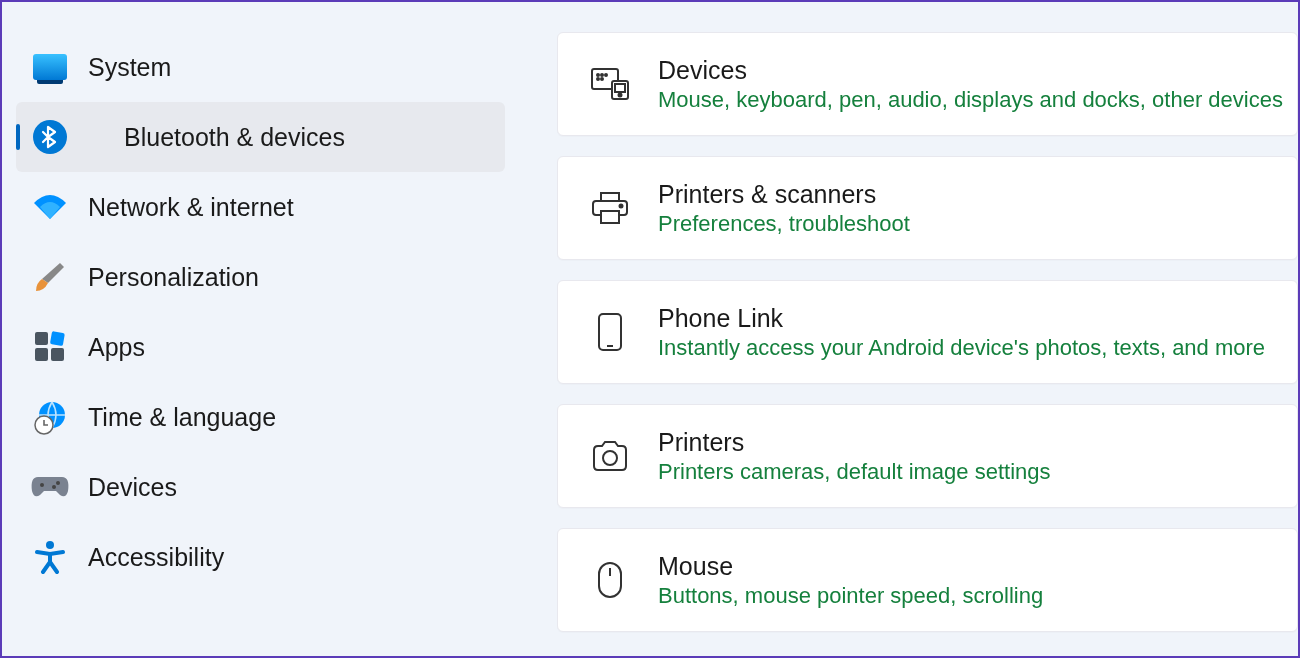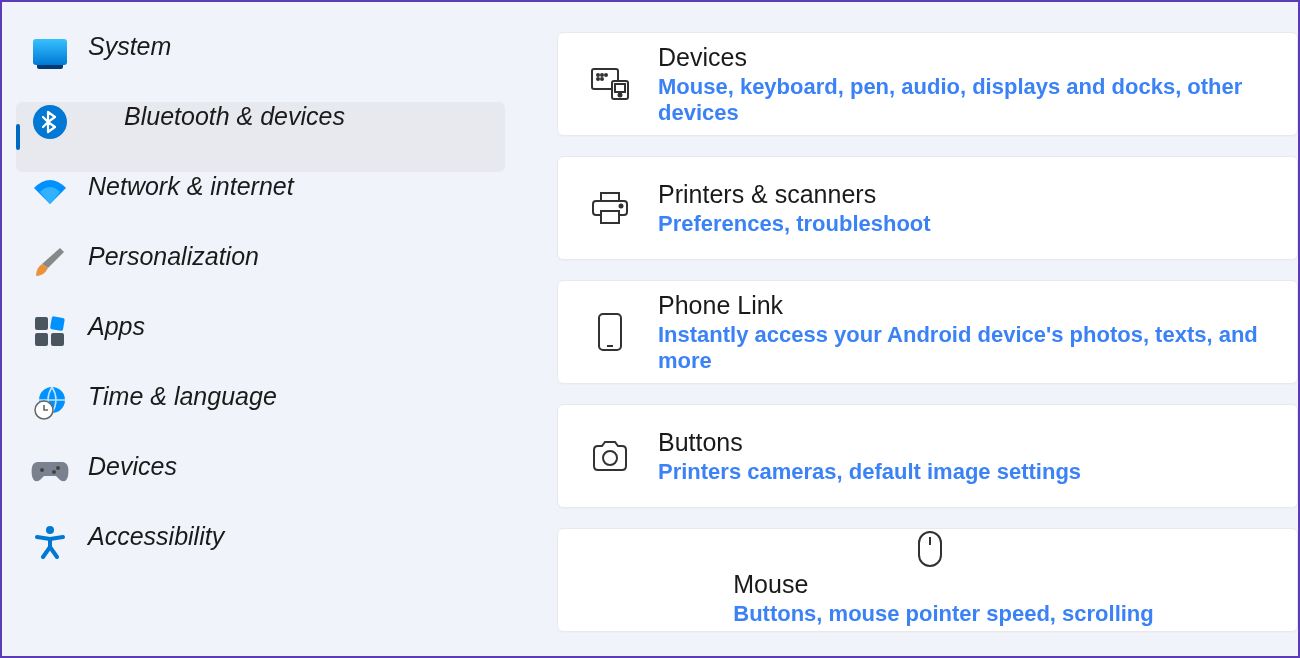--- a/index.html
+++ b/index.html
@@ -11,27 +11,26 @@
     overflow: hidden;
     border: 2px solid #5b3bb8;
     display: flex;
   }
   .sidebar {
     width: 520px;
     padding: 30px 10px 0 14px;
   }
   .sidebar-item {
     display: flex;
-    align-items: flex-start;
+    align-items: center;
     height: 70px;
     padding-left: 14px;
     border-radius: 6px;
     cursor: pointer;
     position: relative;
-    font-style: italic;
   }
   .sidebar-item.active {
     background: #e7e9ee;
     gap: 36px;
   }
   .sidebar-item.active::before {
     content: "";
     position: absolute;
     left: 0;
     top: 50%;
@@ -66,42 +65,42 @@
     height: 104px;
     border-radius: 6px;
     border: 1px solid #e8e8ee;
     box-shadow: 0 1px 1px rgba(0,0,0,0.02);
     margin-bottom: 20px;
     display: flex;
     align-items: center;
     padding-left: 32px;
     cursor: pointer;
   }
-  .card:last-child { margin-bottom: 10px; flex-direction: column; }
+  .card:last-child { margin-bottom: 10px; }
   .card-icon {
     width: 40px;
     height: 40px;
     display: flex;
     align-items: center;
     justify-content: center;
     margin-right: 28px;
     flex-shrink: 0;
     color: #323232;
   }
   .card-text { display: flex; flex-direction: column; }
   .card-title {
     font-size: 25px;
     color: #1a1a1a;
     font-weight: 400;
     line-height: 1.2;
   }
   .card-sub {
     font-size: 22px;
-    color: #3b82f6;
-    font-weight: 700;
+    color: #15803d;
+    font-weight: 400;
     margin-top: 2px;
   }
   
   .ic-system { width:34px; height:26px; background:linear-gradient(180deg,#38c1ff,#0078d4); border-radius:3px; position:relative; }
   .ic-system::after{content:"";position:absolute;bottom:-4px;left:4px;right:4px;height:4px;background:#003a73;border-radius:0 0 2px 2px;}
   .ic-wifi { width:36px;}
   .ic-paint { width:36px;}
   .ic-apps { width:34px;}
   .ic-account { width:34px;}
 </style>
@@ -247,21 +246,21 @@
   </div>
 
   <div class="card">
     <span class="card-icon">
       <svg width="40" height="32" viewBox="0 0 40 32" fill="none" stroke="#323232" stroke-width="2">
           <path d="M4 10 Q4 6 8 6 H12 L15 2 H25 L28 6 H32 Q36 6 36 10 V26 Q36 30 32 30 H8 Q4 30 4 26 Z"></path>
           <circle cx="20" cy="18" r="7"></circle>
         </svg>
     </span>
     <div class="card-text">
-      <span class="card-title">Buttons</span>
+      <span class="card-title">Printers</span>
       <span class="card-sub">Printers cameras, default image settings</span>
     </div>
   </div>
 
   <div class="card">
     <span class="card-icon">
       <svg width="28" height="40" viewBox="0 0 28 40" fill="none" stroke="#323232" stroke-width="2">
           <rect x="3" y="3" width="22" height="34" rx="11"></rect>
           <line x1="14" y1="8" x2="14" y2="16"></line>
         </svg>

